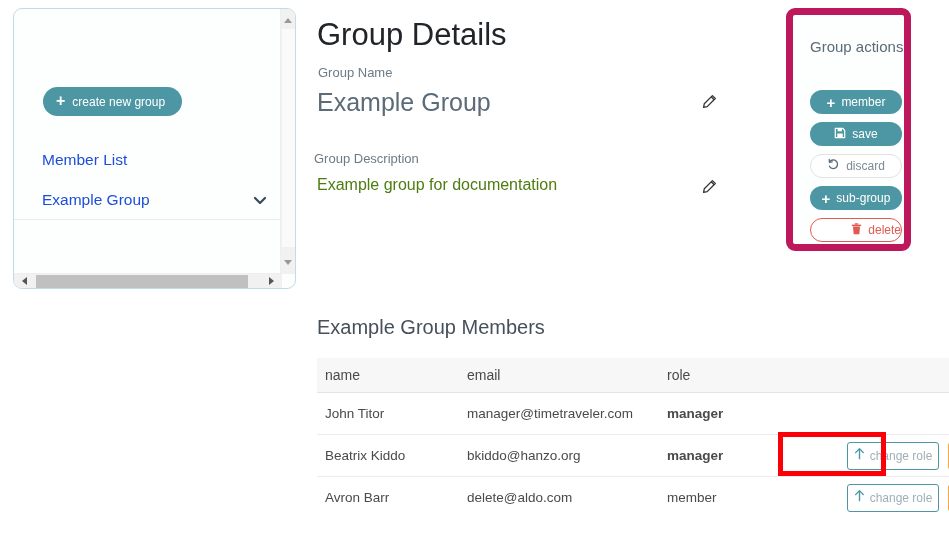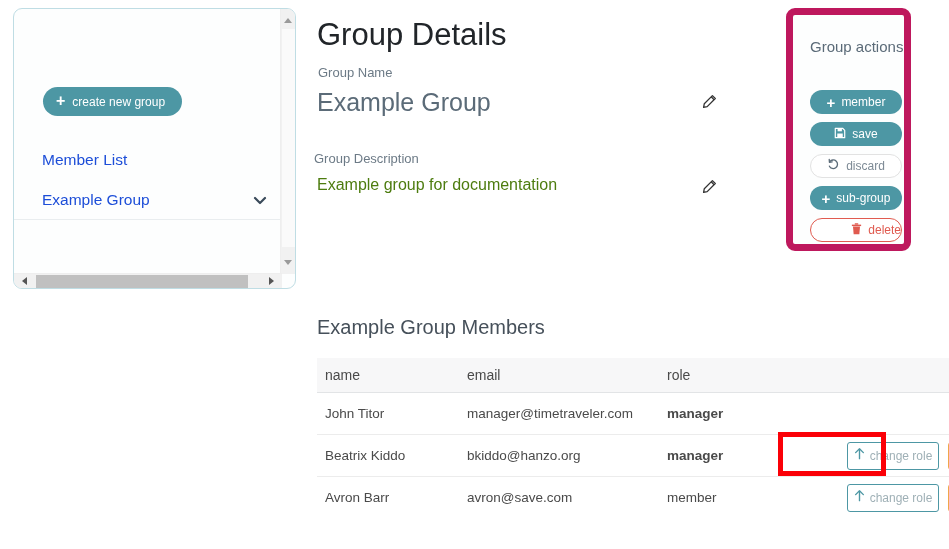--- a/index.html
+++ b/index.html
@@ -493,21 +493,21 @@
           </button>
           <button class="trash-btn">
             
           </button>
         </div>
       </td>
     </tr>
 
     <tr>
       <td>Avron Barr</td>
-      <td>avron@save.com</td>
+      <td>delete@aldo.com</td>
       <td>member</td>
       <td>
         <div class="row-actions">
           <button class="change-role-btn">
             <span>
               <svg width="11" height="12" viewBox="0 0 12 13">
                 <path d="M6 1.2 V11.6" stroke="#4d97a4" stroke-width="1.5" stroke-linecap="round"></path>
                 <path d="M1.8 5 L6 0.9 L10.2 5" fill="none" stroke="#4d97a4" stroke-width="1.5" stroke-linecap="round" stroke-linejoin="round"></path>
               </svg>
             </span>

